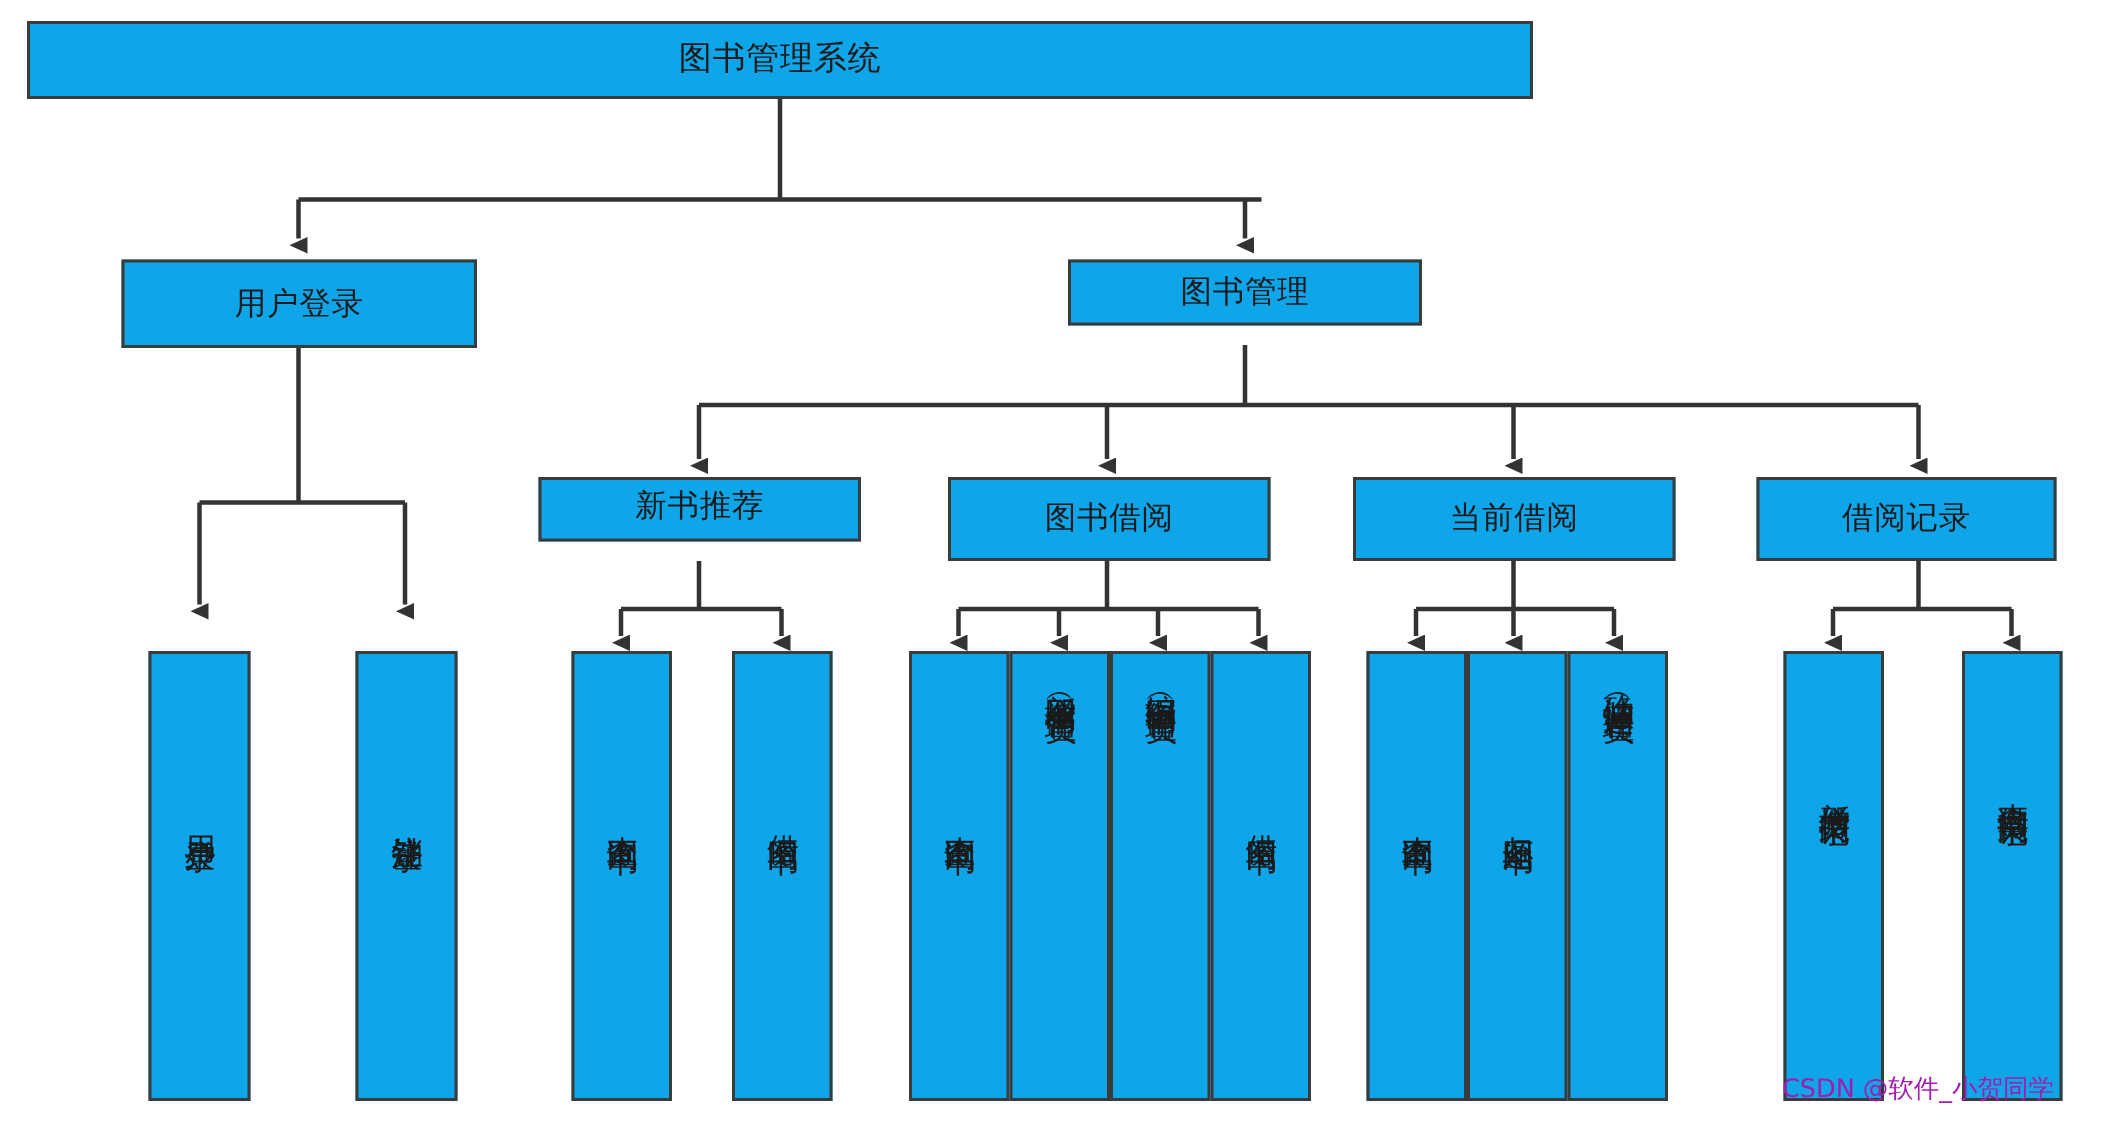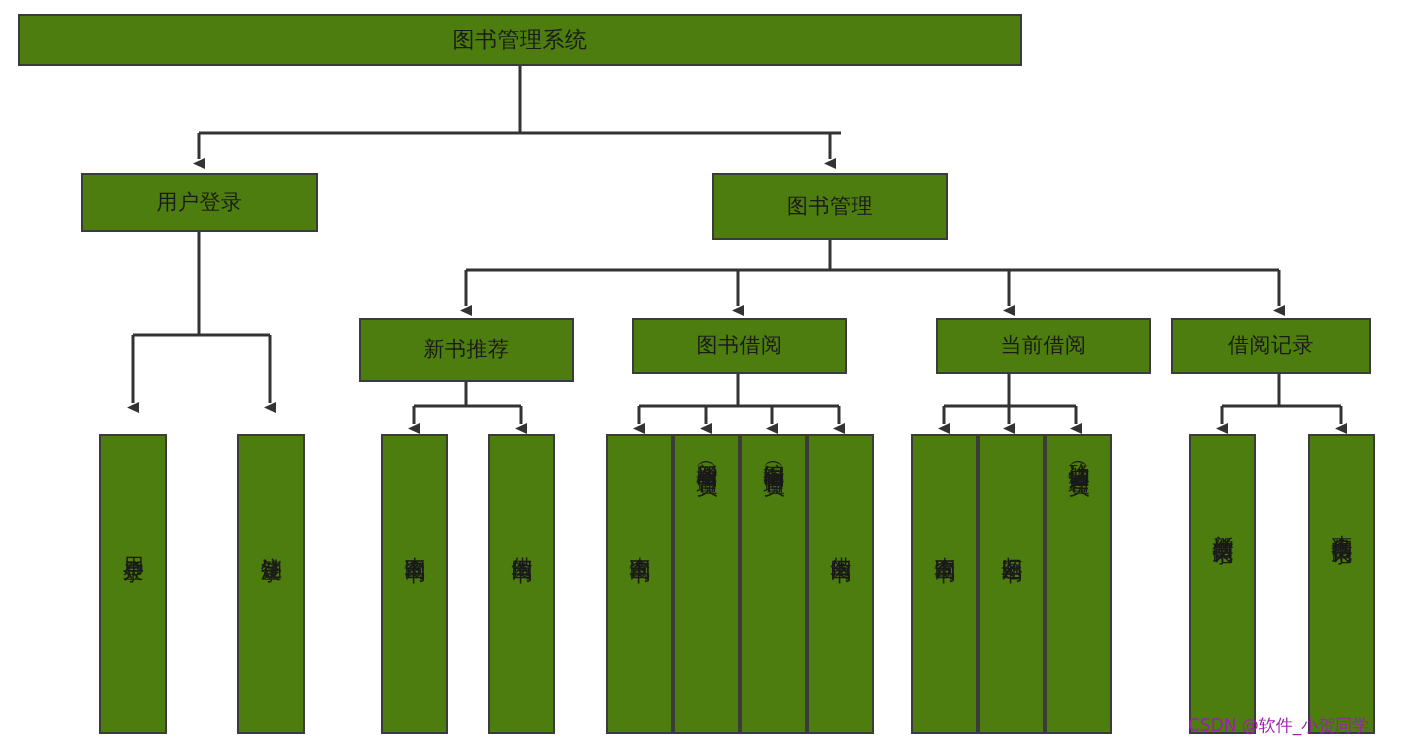--- a/index.html
+++ b/index.html
@@ -22,21 +22,21 @@
     position: absolute;
     left: 0;
     top: 0;
     width: 1405px;
     height: 747px;
     pointer-events: none;
   }
   .node {
     position: absolute;
     box-sizing: border-box;
-    background: #4d7c0f;
+    background: #0ea5e9;
     border: 2px solid #3b3b3b;
     display: flex;
     align-items: center;
     justify-content: center;
     z-index: 2;
   }
   .node .label {
     color: #1a1a1a;
     line-height: 1.12;
     text-align: center;
@@ -141,33 +141,33 @@
   </svg>
 
   <div class="node horiz root" style="left:18px; top:14px; width:1004px; height:52px;">
     <span class="label">图书管理系统</span>
   </div>
 
   <div class="node horiz" style="left:81px; top:173px; width:237px; height:59px;">
     <span class="label">用户登录</span>
   </div>
 
-  <div class="node horiz" style="left:712px; top:173px; width:236px; height:67px;">
+  <div class="node horiz" style="left:712px; top:173px; width:236px; height:44px;">
     <span class="label">图书管理</span>
   </div>
 
-  <div class="node horiz" style="left:359px; top:318px; width:215px; height:64px;">
+  <div class="node horiz" style="left:359px; top:318px; width:215px; height:43px;font-family:Liberation Mono, monospace;">
     <span class="label">新书推荐</span>
   </div>
 
   <div class="node horiz" style="left:632px; top:318px; width:215px; height:56px;">
     <span class="label">图书借阅</span>
   </div>
 
-  <div class="node horiz" style="left:936px; top:318px; width:215px; height:56px;">
+  <div class="node horiz" style="left:902px; top:318px; width:215px; height:56px;">
     <span class="label">当前借阅</span>
   </div>
 
   <div class="node horiz" style="left:1171px; top:318px; width:200px; height:56px;">
     <span class="label">借阅记录</span>
   </div>
 
   <div class="node vert midlow" style="left:99px; top:434px; width:68px; height:300px;">
     <span class="label">用户登录</span>
   </div>

